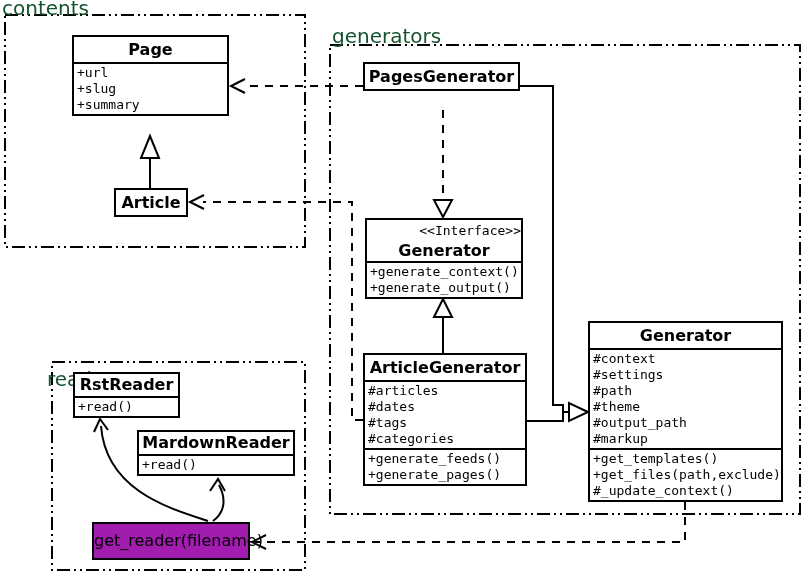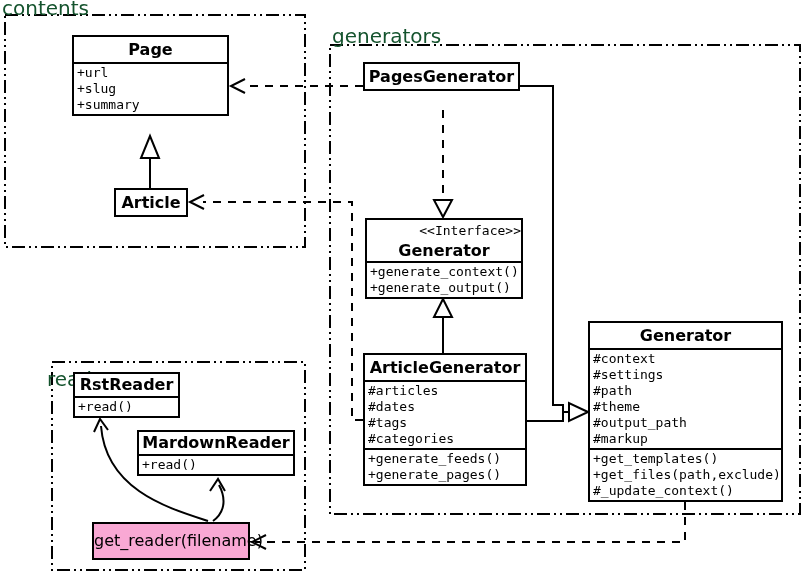--- a/index.html
+++ b/index.html
@@ -53,21 +53,21 @@
     font-size: 13px;
   }
   .uml-member {
     height: 16px;
     line-height: 16px;
     white-space: nowrap;
     overflow: hidden;
   }
   .simple-box {
     position: absolute;
-    background: #f9a8d4;
+    background: #a21caf;
     border: 2px solid #000;
     box-sizing: border-box;
     text-align: center;
     font-size: 16px;
   }
 </style>
 </head>
 <body>
 
 <div class="canvas">

